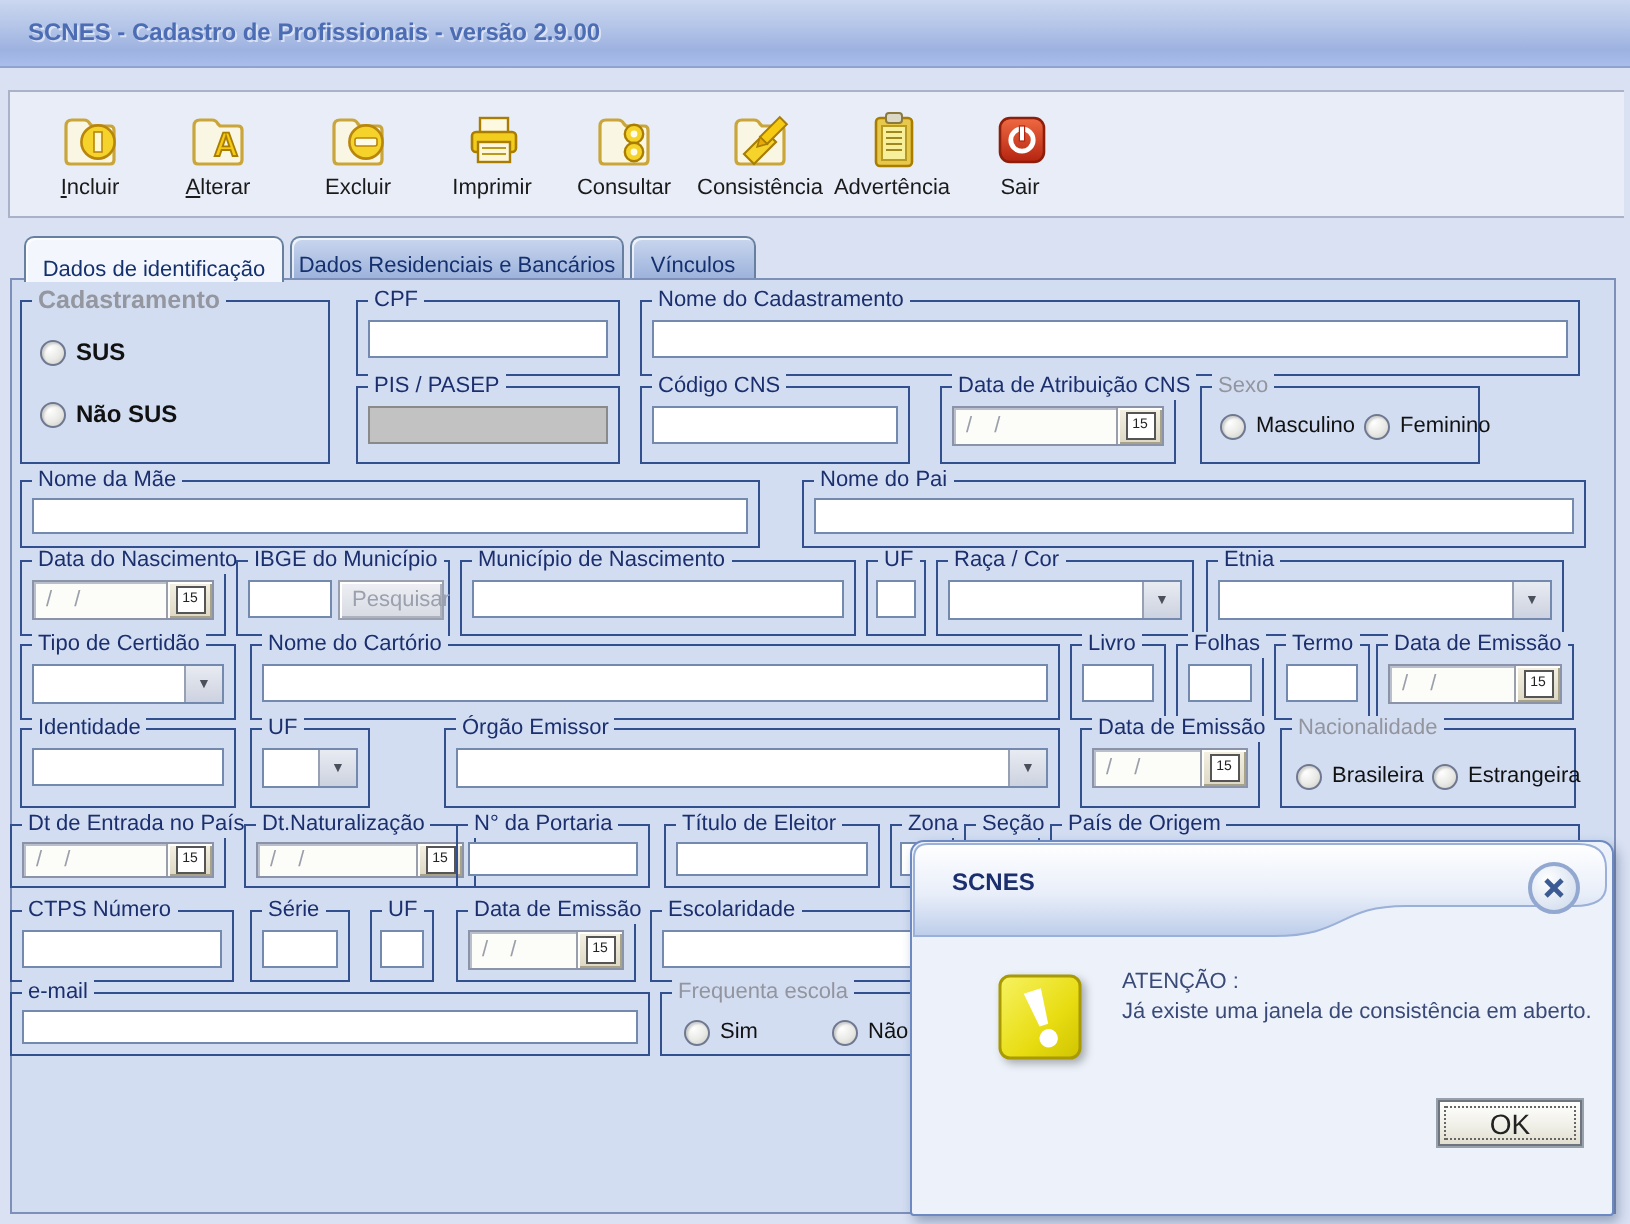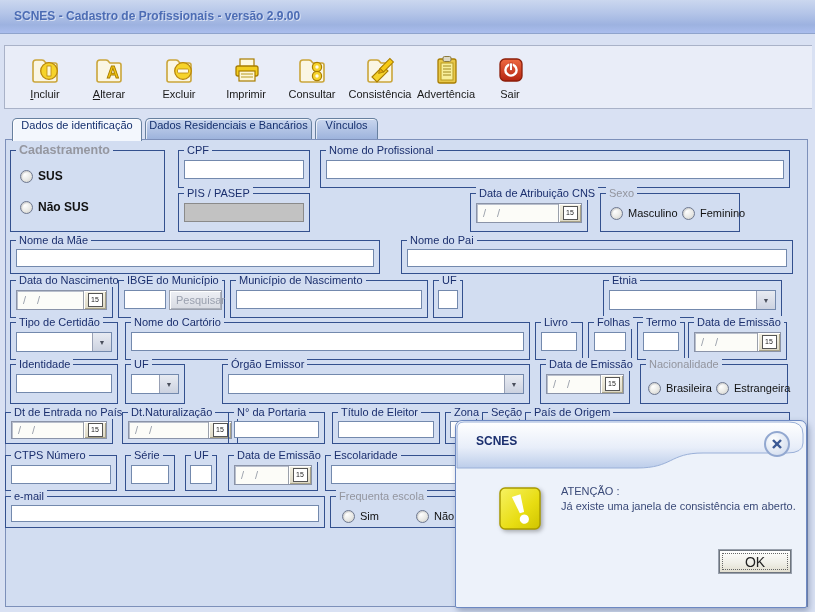--- a/index.html
+++ b/index.html
@@ -12,21 +12,21 @@
   .titletext{position:absolute;left:14px;top:9px;font-size:12px;font-weight:bold;color:#4c6cb4;
     text-shadow:1px 1px 0 rgba(255,255,255,.55);}
   
   .toolbar{position:absolute;left:4px;top:45px;width:807px;height:62px;background:#e9edf8;
     border:1px solid #a9b2c8;border-right:none;}
   .tbtn{position:absolute;top:7px;display:flex;flex-direction:column;align-items:center;gap:1px;cursor:default;}
   .tlbl{font-size:11px;color:#1a1a1a;white-space:nowrap;}
   .tico{height:34px;display:flex;align-items:center;justify-content:center;}
   
   .tab{position:absolute;top:118px;height:21px;box-sizing:border-box;border:1px solid #67809f;border-bottom:none;
-    border-radius:5px 5px 0 0;display:flex;align-items:flex-start;justify-content:center;
+    border-radius:5px 5px 0 0;display:flex;align-items:flex-end;justify-content:center;
     background:linear-gradient(180deg,#c9d6ee,#9db3dc);color:#15306e;z-index:2;
     box-shadow:inset 1px 1px 0 rgba(255,255,255,.7);}
   .tab.active{background:#f3f7fd;height:23px;z-index:4;font-weight:normal;}
   .panel{position:absolute;left:5px;top:139px;width:803px;height:468px;box-sizing:border-box;
     border:1px solid #7d90ba;background:#d2ddf1;z-index:1;}
   
   .gb{position:absolute;box-sizing:border-box;border:1px solid #33508e;z-index:2;padding-left:20px;}
   .cap{position:absolute;top:-7px;left:5px;background:#d2ddf1;padding:0 3px;font-size:11px;
     line-height:13px;color:#1b2f6e;white-space:nowrap;}
   .cap.gray{color:#93959e;}
@@ -208,27 +208,31 @@
   <label class="ropt" style="left:20px;top:200px">
     <span class="rdo"></span>
     <span class="rlab b">Não SUS</span>
   </label>
 
   <div class="gb" style="left:178px;top:150px;width:132px;height:38px">
     <span class="cap">CPF</span>
     <input class="ti" value="" style="">
   </div>
   <div class="gb" style="left:320px;top:150px;width:470px;height:38px">
-    <span class="cap">Nome do Profissional</span>
+    <span class="cap">Nome do Cadastramento</span>
     <input class="ti" value="" style="">
   </div>
 
   <div class="gb" style="left:178px;top:193px;width:132px;height:39px">
     <span class="cap">PIS / PASEP</span>
     <input class="ti dis" disabled="" value="" style="">
+  </div>
+  <div class="gb" style="left:320px;top:193px;width:135px;height:39px">
+    <span class="cap">Código CNS</span>
+    <input class="ti" value="" style="">
   </div>
   <div class="gb" style="left:470px;top:193px;width:118px;height:39px">
     <span class="cap">Data de Atribuição CNS</span>
     <div class="date">
       <span class="dtxt">/ /</span>
       <span class="dbtn">
           <span class="cal">15</span>
         </span>
     </div>
   </div>
@@ -267,20 +271,27 @@
     <input class="ti" style="left: 5px; right: auto; width: 42px;" value="">
     <button class="btn3d" style="left:50px;top:9px;width:53px;height:20px">Pesquisar</button>
   </div>
   <div class="gb" style="left:230px;top:280px;width:198px;height:38px">
     <span class="cap">Município de Nascimento</span>
     <input class="ti" value="" style="">
   </div>
   <div class="gb" style="left:433px;top:280px;width:30px;height:38px">
     <span class="cap">UF</span>
     <input class="ti" style="left: 4px; right: 4px;" value="">
+  </div>
+  <div class="gb" style="left:468px;top:280px;width:129px;height:38px">
+    <span class="cap">Raça / Cor</span>
+    <div class="combo">
+      <span class="cfield"></span>
+      <span class="cbtn"></span>
+    </div>
   </div>
   <div class="gb" style="left:603px;top:280px;width:179px;height:38px">
     <span class="cap">Etnia</span>
     <div class="combo">
       <span class="cfield"></span>
       <span class="cbtn"></span>
     </div>
   </div>
 
   <div class="gb" style="left:10px;top:322px;width:108px;height:38px">

